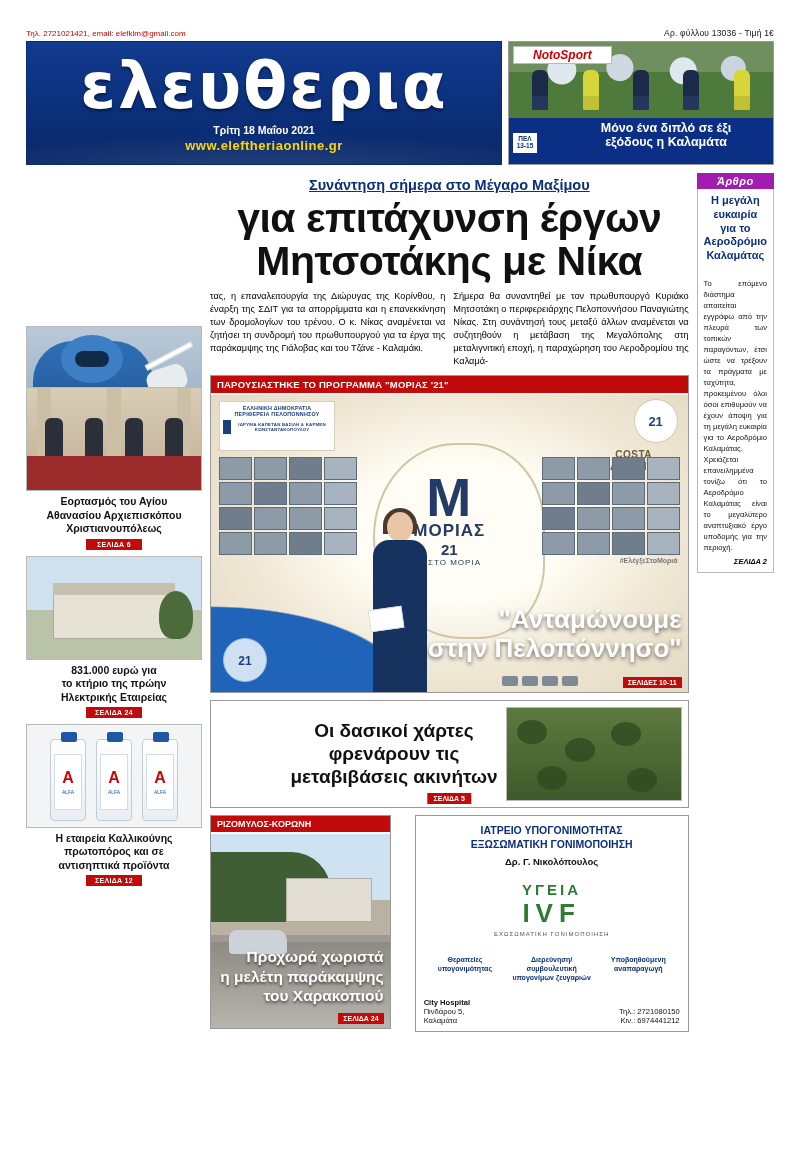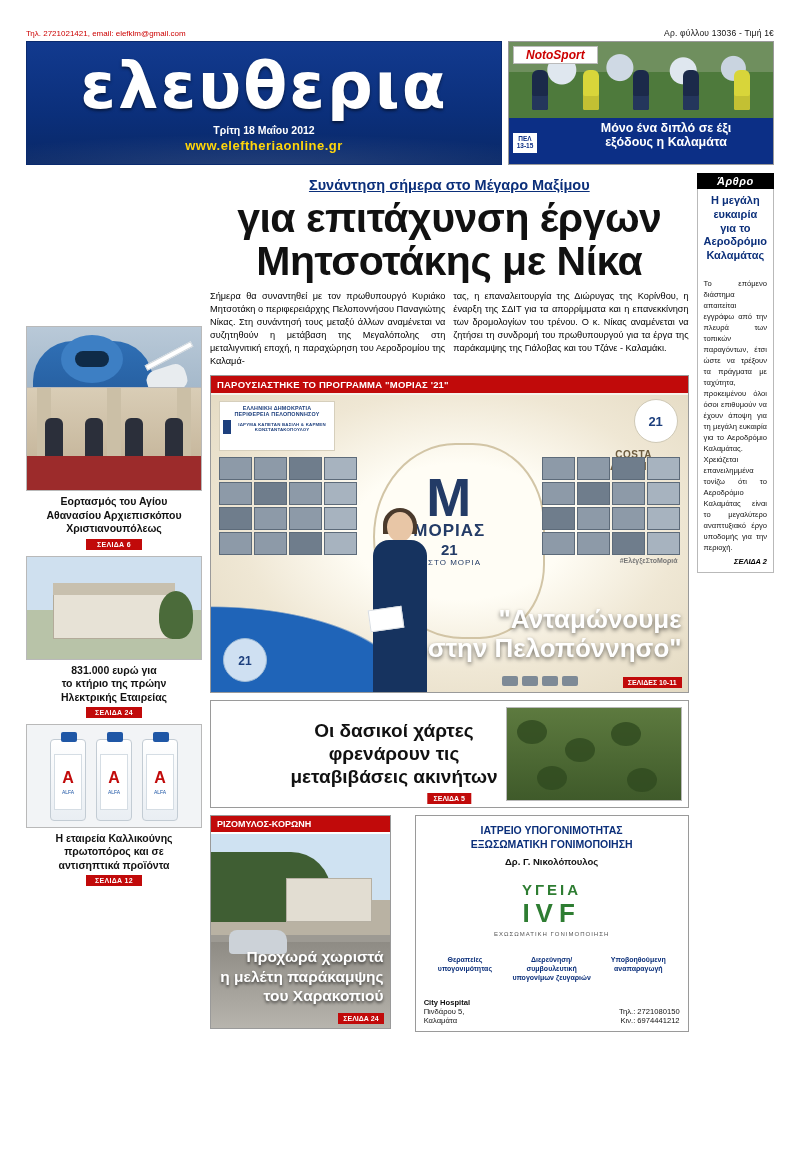--- a/index.html
+++ b/index.html
@@ -64,21 +64,21 @@
     position:absolute; left:6px; right:6px; top:16px; height:52px;
     display:flex; justify-content:space-around; align-items:flex-end;
   }
   .sportbox .photo .players i {
     display:block; width:16px; height:40px; background:#1b2a4a; border-radius:6px 6px 2px 2px;
     box-shadow: inset 0 -14px 0 #24365c;
   }
   .sportbox .photo .players i.y { background:#d8d53a; box-shadow: inset 0 -14px 0 #c3c033; }
   .sportbox .notosport {
     position: absolute; left: 4px; top: 4px; background: #fff; color: #c00;
-    font-weight: bold; font-size: 12px; padding: 1px 12px; border: 1px solid #bbb;
+    font-weight: bold; font-size: 12px; padding: 1px 19px; border: 1px solid #bbb;
     font-style: italic;
   }
   .sportbox .lines {
     position: absolute; left: 0; right: 0; bottom: 0; background: #0c2f86; color: #fff;
     padding: 3px 4px 4px 54px; height: 46px;
   }
   .sportbox .lines .l1, .sportbox .lines .l2 {
     font-size: 12.5px; font-weight: bold; text-align: center; line-height: 1.15;
   }
   .sportbox .lines .l3 { font-size: 17px; text-align: center; margin-top: 15px; }
@@ -148,21 +148,21 @@
   .ph-bottles { background:#f2f4f6; }
   .ph-bottles .row{ position:absolute; left:0; right:0; bottom:6px; height:86px; display:flex; justify-content:center; gap:10px; align-items:flex-end;}
   .ph-bottles .row .btl{ width:36px; height:82px; background:linear-gradient(#fff,#e9eef3); border:1px solid #c3ccd4; border-radius:4px; position:relative;}
   .ph-bottles .row .btl::before{ content:""; position:absolute; left:10px; top:-8px; width:16px; height:10px; background:#1f57a6; border-radius:2px;}
   .ph-bottles .row .btl .lbl{ position:absolute; left:3px; right:3px; top:14px; height:56px; background:#fff; border:1px solid #d5dde4; }
   .ph-bottles .row .btl .lbl b{ display:block; text-align:center; color:#c10a0a; font-size:16px; margin-top:14px;}
   .ph-bottles .row .btl .lbl u{ display:block; text-align:center; color:#1f57a6; font-size:5px; text-decoration:none; margin-top:2px;}
 
   
   .arthro-head {
-    background:#000000; color:#fff; font-style: italic; font-size: 11px; font-weight: bold;
+    background:#a21caf; color:#fff; font-style: italic; font-size: 11px; font-weight: bold;
     text-align:center; padding: 2px 0; letter-spacing:.5px;
   }
   .arthro {
     border:1px solid #b9b9b9; border-top: none; padding: 5px 6px 6px;
   }
   .arthro h3 { color:#0b2f7a; font-size: 11px; line-height:1.25; text-align:center; font-weight:bold; }
   .arthro p { font-size: 7.6px; line-height: 1.45; text-align: justify; margin-top: 15px; color:#111; }
   .arthro .sel { text-align:right; font-size:7.5px; font-weight:bold; font-style:italic; margin-top:4px; }
 
   
@@ -269,21 +269,21 @@
 <div class="page">
 
   <div class="topbar">
     <div class="left">Τηλ. 2721021421, email: elefklm@gmail.com</div>
     <div class="mid">Αρ. φύλλου 13036   -   Τιμή 1€</div>
   </div>
 
   <div class="masthead-row">
     <div class="masthead">
       <div class="logo">ελευθερια</div>
-      <div class="date">Τρίτη 18 Μαΐου 2012</div>
+      <div class="date">Τρίτη 18 Μαΐου 2021</div>
       <div class="site">www.eleftheriaonline.gr</div>
       <div class="swoosh"></div>
     </div>
 
     <div class="sportbox">
       <div class="photo">
         <div class="players">
           <i></i>
           <i class="y"></i>
           <i></i>
@@ -312,22 +312,22 @@
 
       <div class="lead-wrap">
         <div class="lead-photo" style="position:absolute; left:26px; top:326px;">
           <div class="suit"></div>
           <div class="hood"></div>
           <div class="visor"></div>
           <div class="glove"></div>
           <div class="syringe"></div>
         </div>
         <div class="lead-text">
+          <div class="c">τας, η επαναλειτουργία της Διώρυγας της Κορίνθου, η έναρξη της ΣΔΙΤ για τα απορρίμματα και η επανεκκίνηση των δρομολογίων του τρένου. Ο κ. Νίκας αναμένεται να ζητήσει τη συνδρομή του πρωθυπουργού για τα έργα της παράκαμψης της Γιάλοβας και του Τζάνε - Καλαμάκι.</div>
           <div class="c">Σήμερα θα συναντηθεί με τον πρωθυπουργό Κυριάκο Μητσοτάκη ο περιφερειάρχης Πελοποννήσου Παναγιώτης Νίκας. Στη συνάντησή τους μεταξύ άλλων αναμένεται να συζητηθούν η μετάβαση της Μεγαλόπολης στη μεταλιγνιτική εποχή, η παραχώρηση του Αεροδρομίου της Καλαμά-</div>
-          <div class="c">τας, η επαναλειτουργία της Διώρυγας της Κορίνθου, η έναρξη της ΣΔΙΤ για τα απορρίμματα και η επανεκκίνηση των δρομολογίων του τρένου. Ο κ. Νίκας αναμένεται να ζητήσει τη συνδρομή του πρωθυπουργού για τα έργα της παράκαμψης της Γιάλοβας και του Τζάνε - Καλαμάκι.</div>
         </div>
       </div>
 
       <div class="morias">
         <div class="bar">ΠΑΡΟΥΣΙΑΣΤΗΚΕ ΤΟ ΠΡΟΓΡΑΜΜΑ "ΜΟΡΙΑΣ '21"</div>
         <div class="canvas">
           <div class="mapline"></div>
 
           <div class="gov">
             <span class="ln">ΕΛΛΗΝΙΚΗ ΔΗΜΟΚΡΑΤΙΑ</span>

